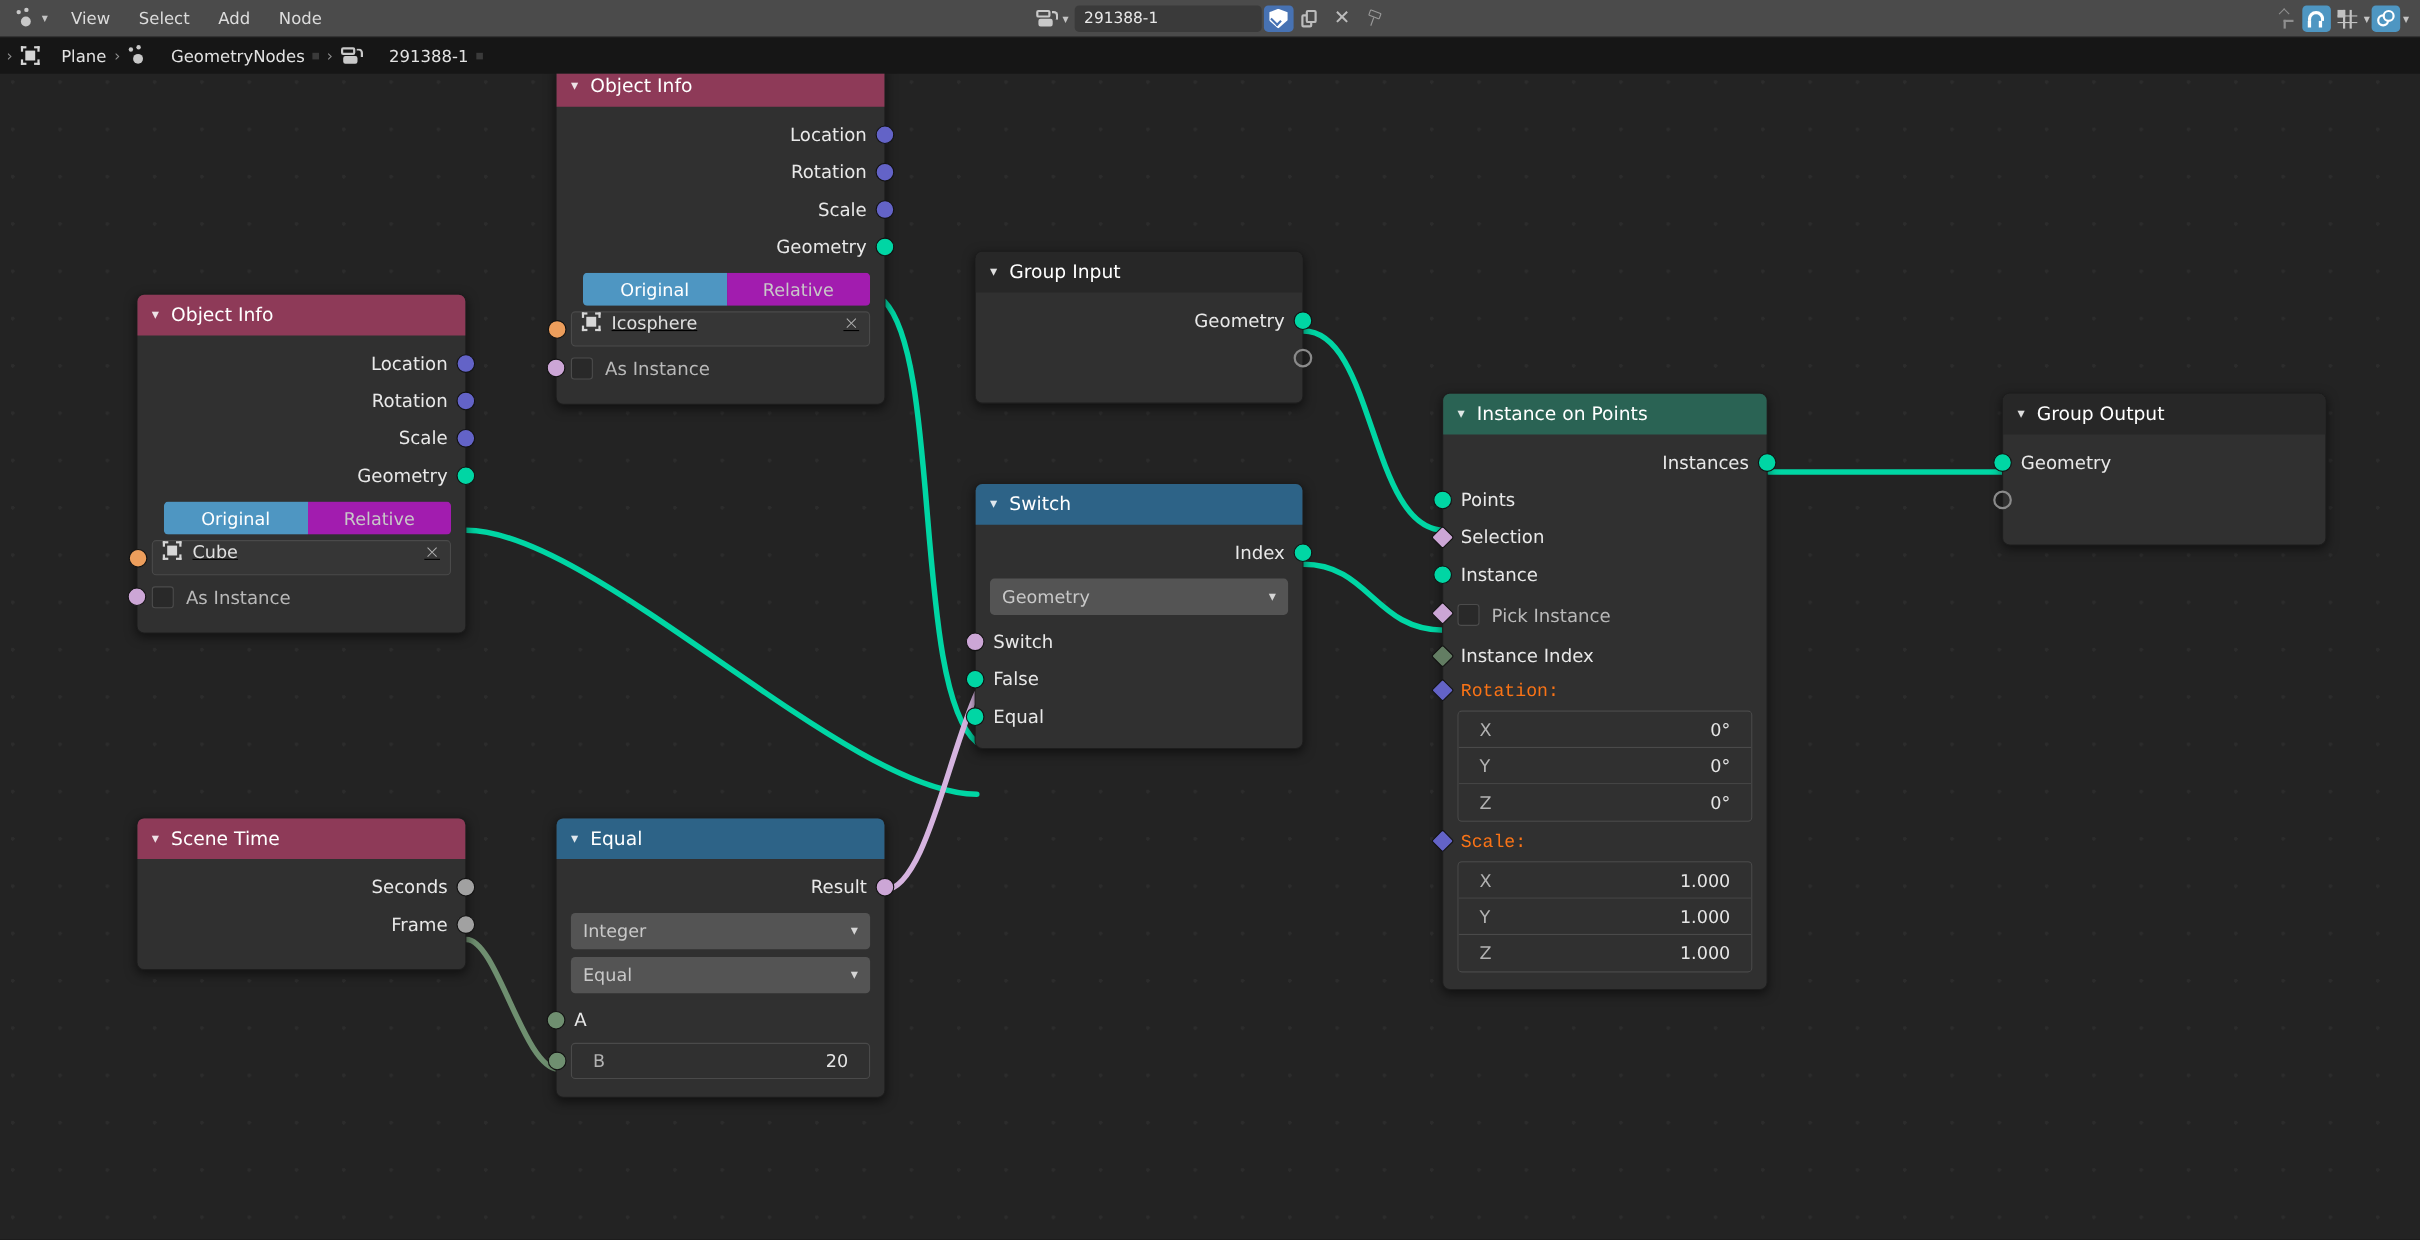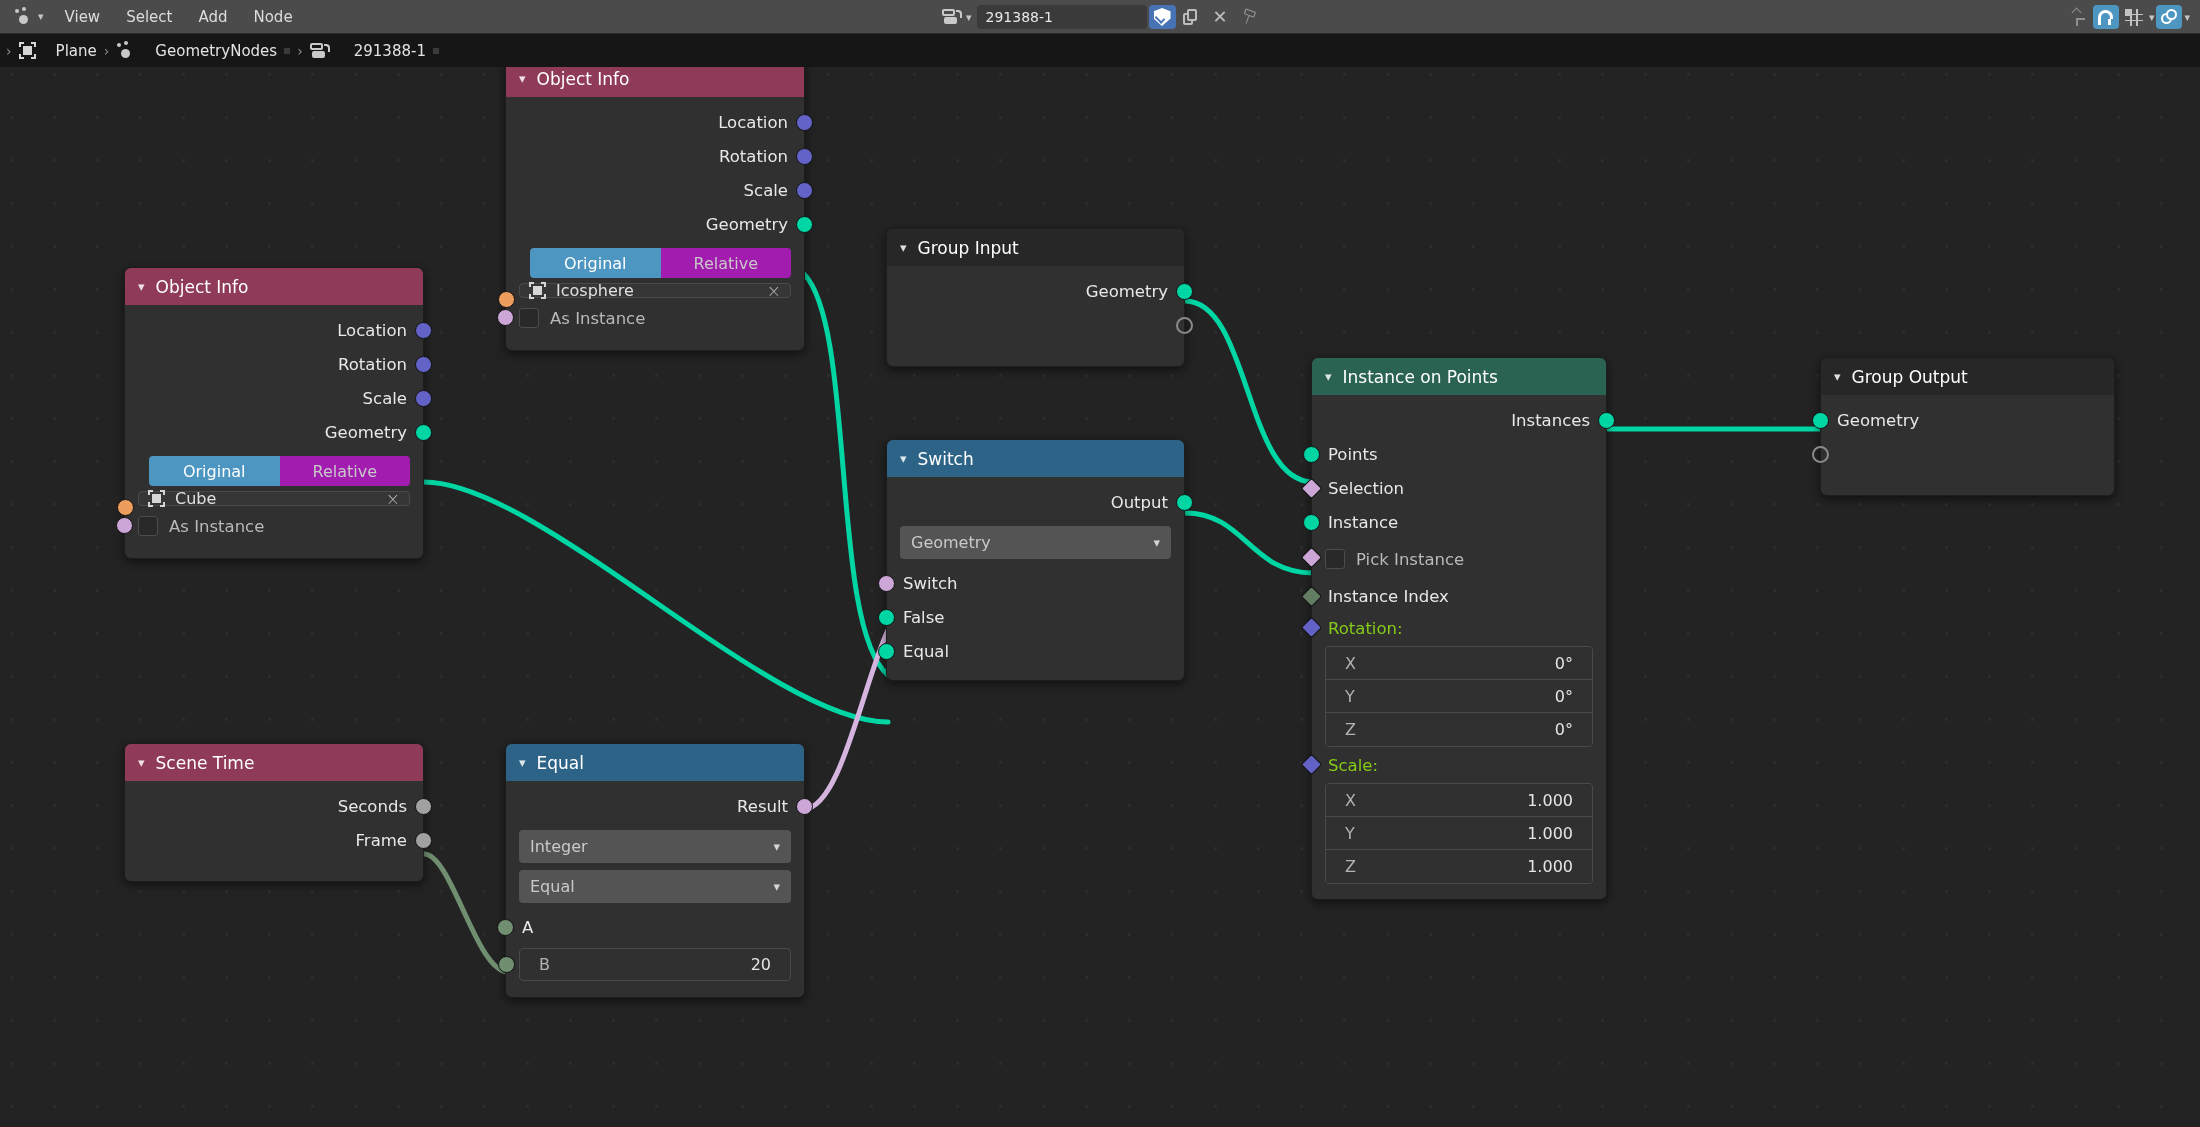--- a/index.html
+++ b/index.html
@@ -157,22 +157,22 @@
     margin:7px 13px 5px 24px; height:30px; display:flex; border-radius:4px; overflow:hidden;
   }
   .toggle-pair div{
     flex:1; display:flex; align-items:center; justify-content:center;
     font-size:16px; color:#c8c8c8; background:#a21caf;
   }
   .toggle-pair div.active{ background:#4e96c2; color:#ffffff; }
 
   
   .obj-field{
-    margin:4px 13px; height:15px; background:#363636; border:1px solid #4a4a4a;
-    border-radius:4px; display:flex; align-items:center; padding:0 9px; gap:10px;
+    margin:4px 13px; height:32px; background:#363636; border:1px solid #4a4a4a;
+    border-radius:4px; display:flex; align-items:flex-start; padding:0 9px; gap:10px;text-decoration:underline;
   }
   .obj-field .name{ flex:1; font-size:16px; color:#e0e0e0; }
   .obj-field .clr{ font-size:17px; color:#b0b0b0; font-weight:300; }
 
   
   .chk-row{ margin:6px 13px; height:28px; display:flex; align-items:center; gap:11px; }
   .chk-box{ width:20px;height:20px;background:#292929;border:1px solid #4c4c4c;border-radius:3px; }
   .chk-lbl{ font-size:16.5px; color:#b9b9b9; }
 
   
@@ -193,21 +193,21 @@
   .vec-row:last-child{ border-bottom:none; }
   .vec-row .ax{ color:#b2b2b2; }
   .vec-row .vv{ color:#e5e5e5; }
   .num-field{
     margin:4px 13px; height:33px; background:#303030; border:1px solid #4a4a4a;
     border-radius:4px; display:flex; align-items:center; justify-content:space-between;
     padding:0 19px; font-size:16px;
   }
   .num-field .ax{ color:#b2b2b2; }
   .num-field .vv{ color:#e5e5e5; }
-  .lbl-prop{ padding-left:16px; font-size:16.5px; color:#84cc16; height:30px; display:flex; align-items:center;}
+  .lbl-prop{ padding-left:16px; font-size:16.5px; color:#f97316; height:30px; display:flex; align-items:center;font-family:Liberation Mono, monospace;}
 </style>
 </head>
 <body>
 
 <div class="topbar">
   <div class="editor-type">
     <span class="geo-icon">
         <i class="d1"></i>
         <i class="d2"></i>
         <i class="d3"></i>
@@ -443,21 +443,21 @@
     </div>
   </div>
 
   <div class="node" style="left:886px; top:372px; width:299px;">
     <div class="node-header hdr-blue">
       <span class="hchev">▾</span>
       <span>Switch</span>
     </div>
     <div class="node-body">
       <div class="row out">
-        <span>Output</span>
+        <span>Index</span>
         <span class="sock" style="right:-9px; top:9px; background:#00d6a4;"></span>
       </div>
       <div class="dropdown">
         <span>Geometry</span>
         <span class="dc">▾</span>
       </div>
       <div class="row in">
         <span class="sock" style="left:-9px; top:9px; background:#cca6d6;"></span>
         <span>Switch</span>
       </div>

